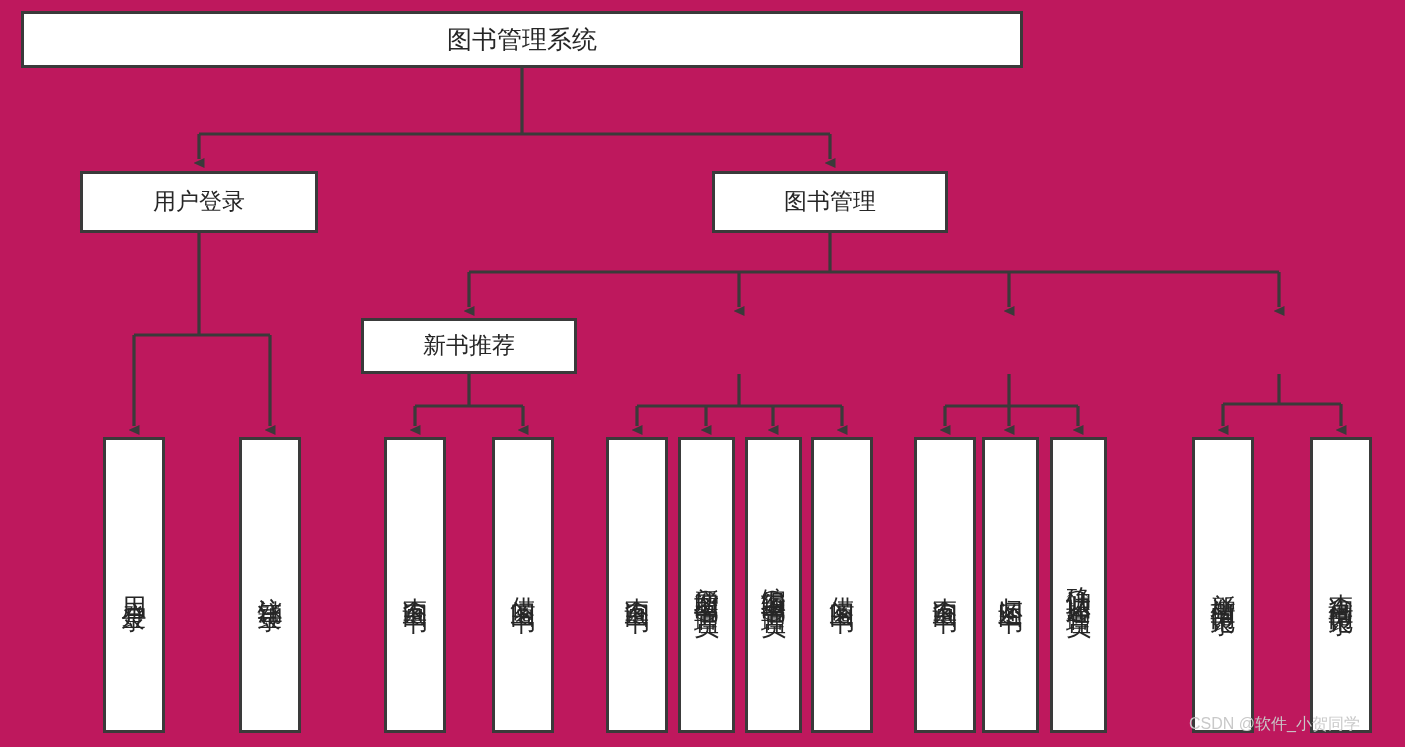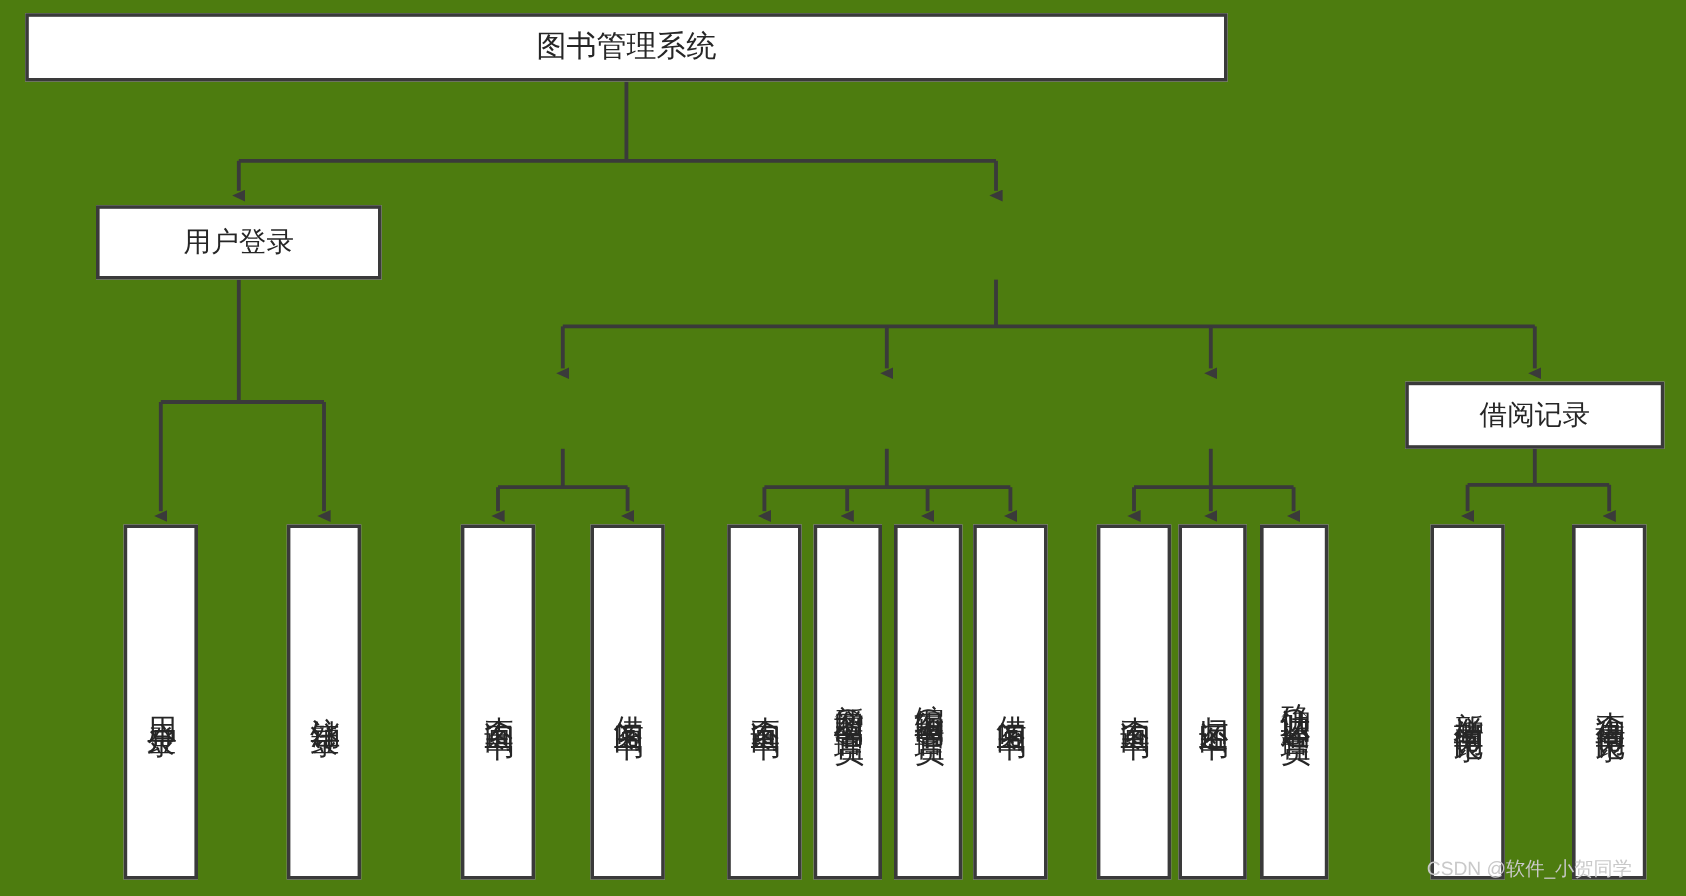--- a/index.html
+++ b/index.html
@@ -8,21 +8,21 @@
     padding: 0;
     background: #ffffff;
   }
   body {
     font-family: "Liberation Sans", "DejaVu Sans", sans-serif;
   }
   #canvas {
     position: relative;
     width: 1405px;
     height: 747px;
-    background: #4d7c0f;
+    background: #be185d;
     overflow: hidden;
   }
   svg#edges {
     position: absolute;
     left: 0;
     top: 0;
     width: 1405px;
     height: 747px;
     pointer-events: none;
   }
@@ -122,23 +122,26 @@
     </g>
   </svg>
 
   <div class="node root" style="left:21px; top:11px; width:1002px; height:57px;">
     <span class="label">图书管理系统</span>
   </div>
 
   <div class="node lvl2" style="left:80px; top:171px; width:238px; height:62px;">
     <span class="label">用户登录</span>
   </div>
+  <div class="node lvl2" style="left:712px; top:171px; width:236px; height:62px;">
+    <span class="label">图书管理</span>
+  </div>
 
-  <div class="node lvl2" style="left:1171px; top:318px; width:216px; height:56px;">
-    <span class="label">借阅记录</span>
+  <div class="node lvl2" style="left:361px; top:318px; width:216px; height:56px;">
+    <span class="label">新书推荐</span>
   </div>
 
   <div class="node leaf" style="left:103px; top:437px; width:62px; height:296px;">
     <span class="label">用户登录</span>
   </div>
   <div class="node leaf" style="left:239px; top:437px; width:62px; height:296px;">
     <span class="label">注销登录</span>
   </div>
 
   <div class="node leaf" style="left:384px; top:437px; width:62px; height:296px;">

